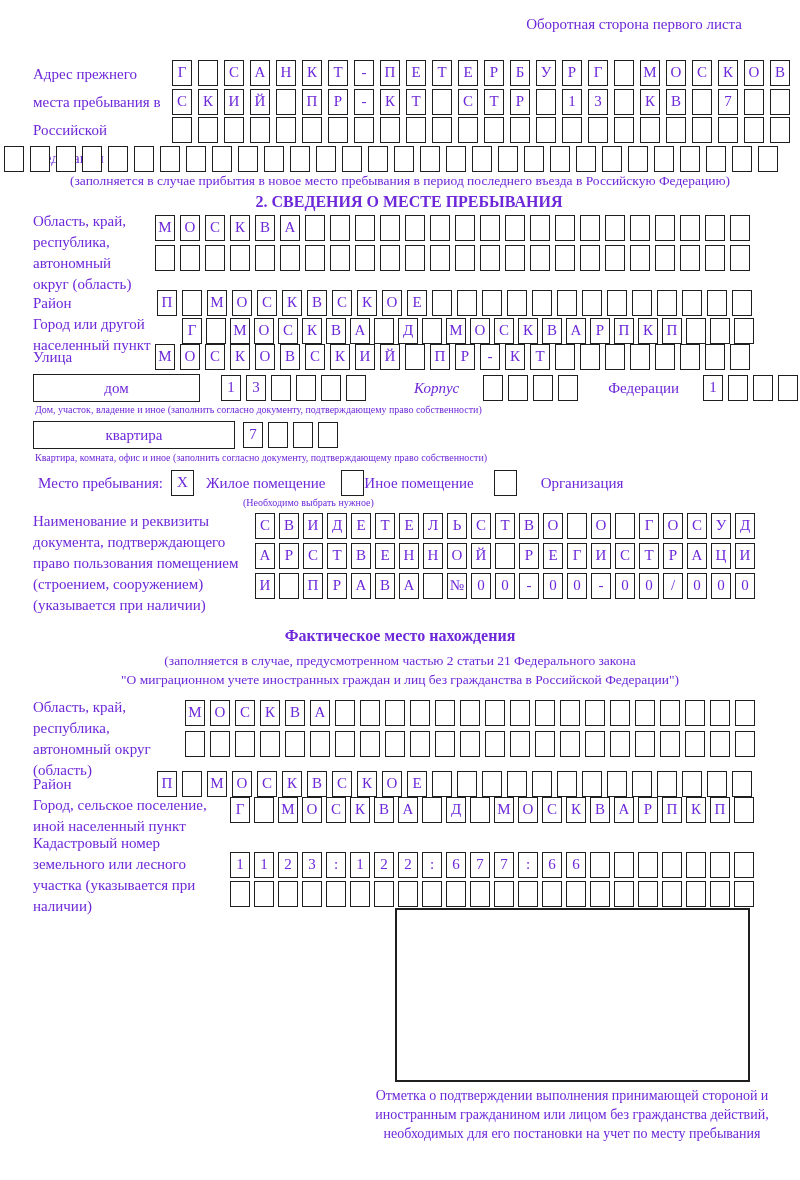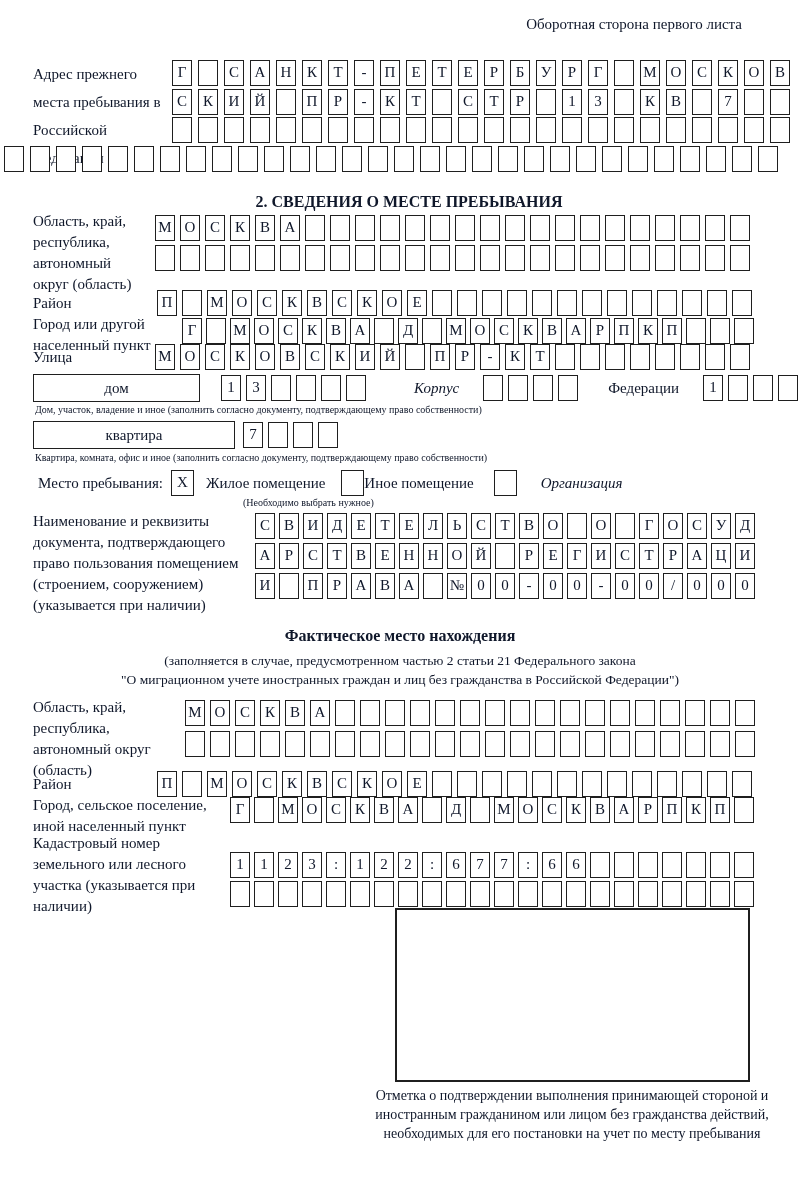--- a/index.html
+++ b/index.html
@@ -1,18 +1,18 @@
 <!DOCTYPE html>
 <html><head>
 <meta charset="utf-8">
 <style>
   html,body{margin:0;padding:0;background:#fff;}
   .page{
     position:relative;width:800px;height:1180px;background:#ffffff;
-    font-family:"Liberation Serif","DejaVu Serif",serif;color:#0f172a;overflow:hidden;
+    font-family:"Liberation Serif","DejaVu Serif",serif;color:#6d28d9;overflow:hidden;
   }
   .cell{
     display:inline-block;box-sizing:border-box;width:20px;height:26px;
     border:1.6px solid #1f1f1f;text-align:center;font-size:15px;line-height:22px;
     vertical-align:top;background:#fff;
   }
   .boxrow{position:absolute;display:flex;}
   .g6{gap:6px}.g5{gap:5px}.g4{gap:4px}
   .lbl{position:absolute;font-size:15px;line-height:21px;}
   .cap{position:absolute;left:0;width:100%;text-align:center;font-size:13.5px;}
@@ -142,20 +142,21 @@
       <span class="cell"></span>
       <span class="cell"></span>
       <span class="cell"></span>
       <span class="cell"></span>
       <span class="cell"></span>
       <span class="cell"></span>
       <span class="cell"></span>
       <span class="cell"></span>
       <span class="cell"></span>
     </div>
+  <div class="cap" style="top:173px;">(заполняется в случае прибытия в новое место пребывания в период последнего въезда в Российскую Федерацию)</div>
 
   <div class="ttl" style="top:193px;padding-left:9px;">2. СВЕДЕНИЯ О МЕСТЕ ПРЕБЫВАНИЯ</div>
 
   <div class="lbl" style="left:33px;top:211px;width:110px;">Область, край, республика, автономный округ (область)</div>
   <div class="boxrow g5" style="left:155px;top:215px;">
       <span class="cell">М</span>
       <span class="cell">О</span>
       <span class="cell">С</span>
       <span class="cell">К</span>
       <span class="cell">В</span>
@@ -328,21 +329,21 @@
   </div>
   <div class="capl" style="left:35px;top:452px;">Квартира, комната, офис и иное (заполнить согласно документу, подтверждающему право собственности)</div>
 
   <div class="inline-row" style="left:38px;top:470px;">
     <div class="itxt">Место пребывания:</div>
     <div class="cbx" style="margin-left:8px;">X</div>
     <div class="itxt" style="margin-left:12px;">Жилое помещение</div>
     <div class="cbx" style="margin-left:16px;"></div>
     <div class="itxt" style="">Иное помещение</div>
     <div class="cbx" style="margin-left:20px;"></div>
-    <div class="itxt" style="margin-left:24px;font-style:italic;">Организация</div>
+    <div class="itxt" style="margin-left:24px;">Организация</div>
   </div>
   <div class="capl" style="left:243px;top:497px;">(Необходимо выбрать нужное)</div>
 
   <div class="lbl" style="left:33px;top:511px;width:218px;">Наименование и реквизиты документа, подтверждающего право пользования помещением (строением, сооружением) (указывается при наличии)</div>
   <div class="boxrow g4" style="left:255px;top:513px;">
       <span class="cell">С</span>
       <span class="cell">В</span>
       <span class="cell">И</span>
       <span class="cell">Д</span>
       <span class="cell">Е</span>

